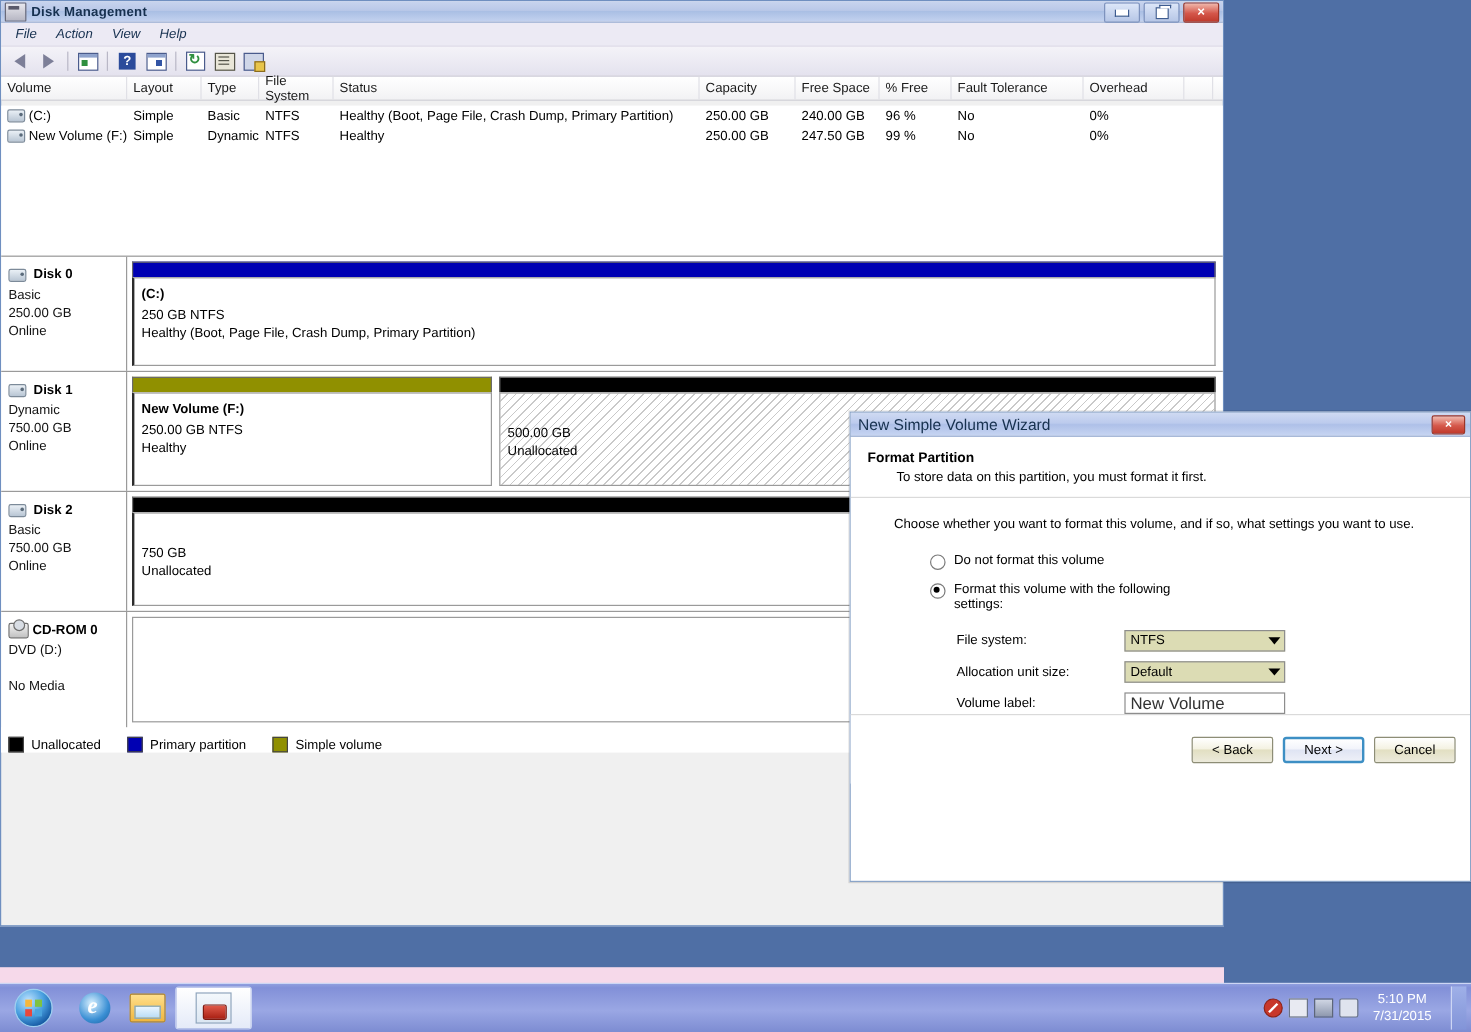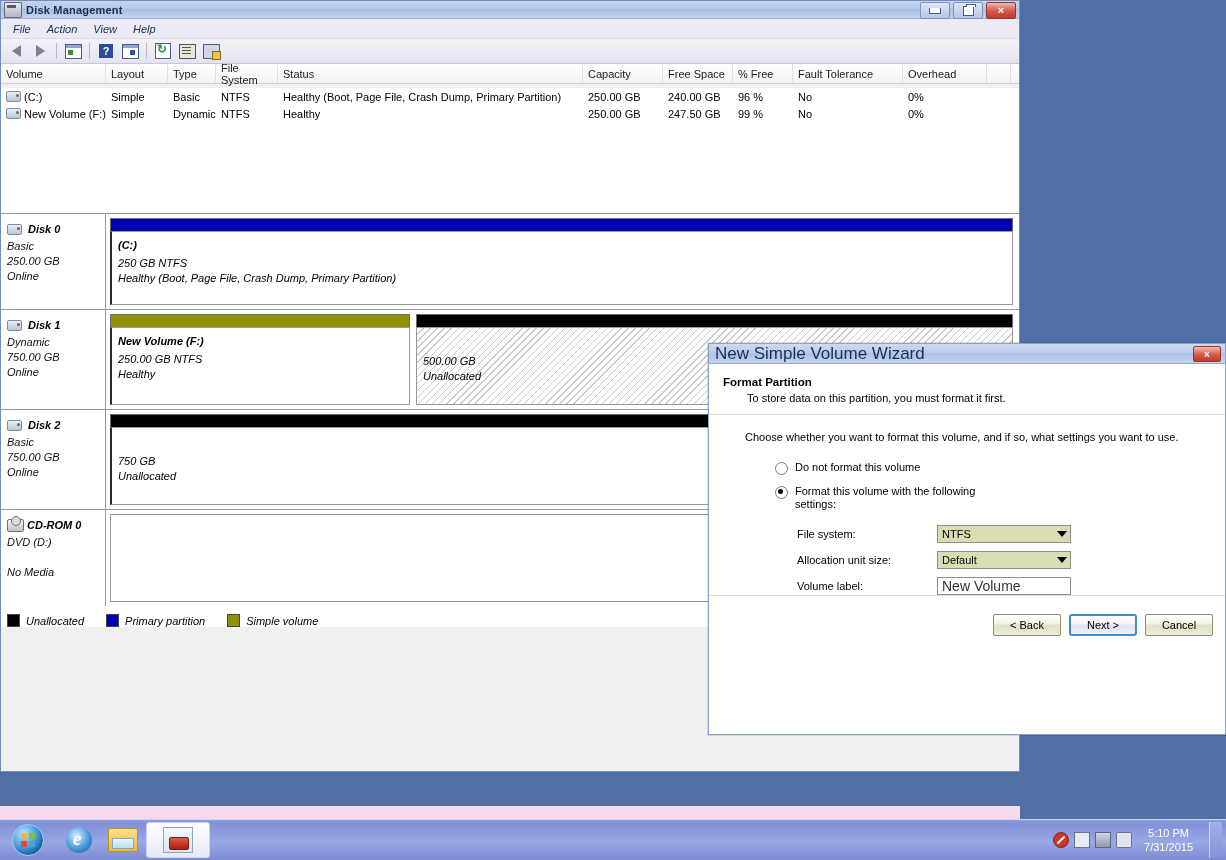--- a/index.html
+++ b/index.html
@@ -101,21 +101,21 @@
   .c-vol{width:105px;} .c-layout{width:62px;} .c-type{width:48px;} .c-fs{width:62px;}
   .c-status{width:305px;} .c-cap{width:80px;} .c-free{width:70px;} .c-pct{width:60px;}
   .c-ft{width:110px;} .c-oh{width:84px;} .c-end{width:24px;}
   .disk-glyph{
     width:13px;height:9px;flex:none;margin-right:3px;border-radius:2px;
     background:linear-gradient(to bottom,#eaf0f6,#b9c6d4);border:1px solid #7c8a99;position:relative;
   }
   .disk-glyph:after{content:"";position:absolute;right:1px;top:2px;width:3px;height:3px;border-radius:50%;background:#5b6b7b;}
 
   
-  .disk-area { background:#fff; border-top:1px solid #9a9a9a; position:relative;font-style:italic; }
+  .disk-area { background:#fff; border-top:1px solid #9a9a9a; position:relative; }
   .disk-row { display:flex; border-bottom:1px solid #9a9a9a; box-sizing:border-box;}
   .disk-info {
     width:105px; flex:none; padding:8px 0 0 6px; box-sizing:border-box;
     border-right:1px solid #9a9a9a; font-size:11px; line-height:15px;
   }
   .disk-info .dname { font-weight:bold; display:flex; align-items:center; gap:3px; margin-bottom:2px;}
   .disk-info .dmeta { color:#111; }
   .cd-glyph{
     width:15px;height:11px;flex:none;position:relative;
     background:linear-gradient(to bottom,#f2f2f2,#c2c2c2);border:1px solid #6e6e6e;border-radius:2px;
@@ -148,21 +148,21 @@
     background:#fff; border:1px solid #8aa4c8;
     box-shadow: 0 0 0 1px rgba(0,0,0,.12);
     box-sizing:border-box;
   }
   .wz-title {
     height:19px; display:flex; align-items:center; position:relative;
     background: linear-gradient(to bottom,#cfdaf2 0%,#bccbed 45%,#aec0e8 52%,#c7d5f2 100%);
     border-bottom:1px solid #93a8cf;
     padding-left:6px;
   }
-  .wz-title-text { font-size:17px; color:#17314f; }
+  .wz-title-text { font-size:13px; color:#17314f; }
   .wz-close {
     position:absolute; right:4px; top:2px; width:26px; height:14px; border-radius:2px;
     background: linear-gradient(to bottom,#f2bcb0,#d5594c 55%,#c03a2c);
     border:1px solid #9a3528; color:#fff; font-size:10px; font-weight:bold;
     display:flex; align-items:center; justify-content:center;
   }
   .wz-head { padding:12px 16px 10px 14px; border-bottom:1px solid #dadada; background:#fff;}
   .wz-head h2 { margin:0 0 4px 0; font-size:11.5px; font-weight:bold; color:#000;}
   .wz-head p { margin:0 0 0 24px; font-size:11px; color:#000;}
   .wz-body { padding:16px 0 0 0; background:#fff; height:238px; box-sizing:border-box; position:relative;}

